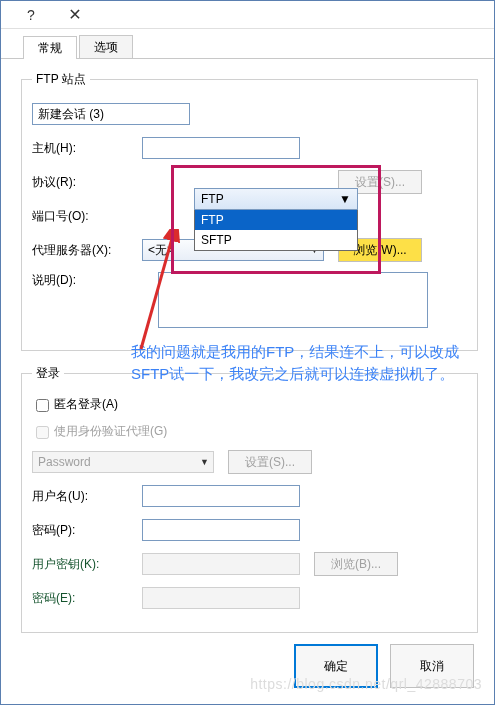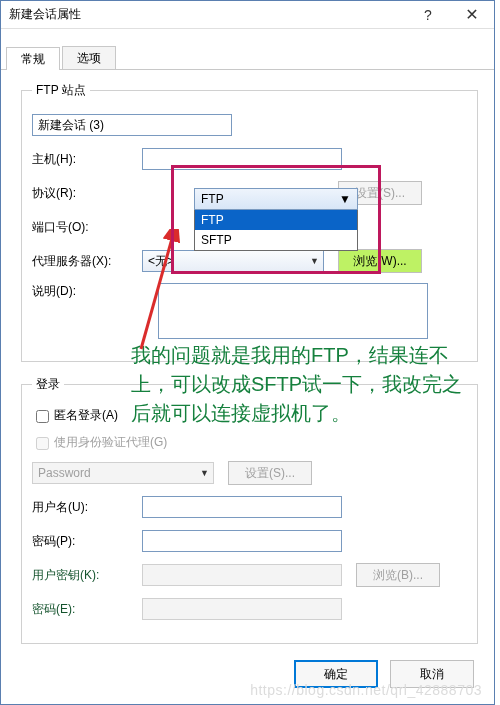--- a/index.html
+++ b/index.html
@@ -29,22 +29,22 @@
     border-bottom: 1px solid #e0e0e0;
   }
   .titlebar .title { flex: 1; font-size: 12px; }
   .titlebar .ctrl {
     width: 44px; height: 28px; display: flex; align-items: center; justify-content: center;
     color: #333; font-size: 14px;
   }
   .titlebar .ctrl.close { font-size: 16px; }
   .tabs {
     display: flex;
-    padding-left: 5px;
-    margin-top: 17px;
+    padding-left: 22px;
+    margin-top: 6px;
     border-bottom: 1px solid #c8c8c8;
     height: 24px;
   }
   .tab {
     padding: 3px 14px;
     border: 1px solid #c8c8c8;
     border-bottom: none;
     background: #fff;
     position: relative;
     margin-right: 2px;
@@ -78,50 +78,50 @@
     font-size: 12px;
     padding: 2px 5px;
     font-family: inherit;
   }
   input[type="text"].disabled, .combo.disabled {
     background: #f4f4f4;
     border-color: #d0d0d0;
     color: #a0a0a0;
     text-align: right;
   }
-  .txt-main { width: 200px; }
+  .txt-main { width: 158px; }
   .combo {
     width: 182px;
     display: flex; align-items: center; justify-content: space-between;
     background: linear-gradient(#fafcfe,#e8eef7);
     padding-right: 4px;
   }
   .combo .arrow { font-size: 9px; color: #333; }
   .side-btn {
     width: 84px; height: 24px;
     border: 1px solid #bfbfbf;
-    background: #bef264;
+    background: #fde047;
     margin-left: 14px;
     font-size: 12px;
     display: flex; align-items: center; justify-content: center;
   }
   .side-btn.disabled { color: #a0a0a0; background: #f4f4f4; }
   textarea.desc {
     width: 270px; height: 56px; resize: none;
   }
   .chk-row { display: flex; align-items: flex-start; margin-bottom: 8px; font-size: 12px; }
   .chk-row input { margin-right: 5px; }
   .chk-row.disabled { color: #a0a0a0; }
   .buttons {
     position: absolute;
     bottom: 16px; right: 20px;
     display: flex; gap: 12px;
   }
   .dlg-btn {
-    width: 84px; height: 28px;
+    width: 84px; height: 44px;
     border: 1px solid #bfbfbf;
     background: #f7f7f7;
     display: flex; align-items: center; justify-content: center;
     font-size: 12px;
   }
   .dlg-btn.primary { border: 2px solid #0078d7; padding: 0 2px; }
 
   
   .dropdown-area {
     position: absolute;
@@ -141,48 +141,47 @@
     padding: 0 6px; font-size: 12px;
   }
   .dd-list { border: 1px solid #6a6a6a; border-top: none; background: #fff; }
   .dd-item { height: 20px; display: flex; align-items: center; padding: 0 6px; font-size: 12px; }
   .dd-item.sel { background: #0a64c8; color: #fff; }
 
   .annotation {
     position: absolute;
     left: 130px; top: 340px;
     width: 350px;
-    color: #15803d;
-    font-size: 20px;
+    color: #3b82f6;
+    font-size: 15px;
     line-height: 1.45;
     z-index: 40;
     font-family: "SimSun","Microsoft YaHei",sans-serif;
   }
   .arrow-svg {
     position: absolute;
     left: 110px; top: 228px;
     z-index: 45;
     pointer-events: none;
   }
   .watermark {
     position: absolute;
-    bottom: 6px; right: 12px;
+    bottom: 12px; right: 12px;
     color: #dcdcdc;
     font-size: 14px;
     letter-spacing: 0.5px;
     z-index: 2;
   }
 </style>
 </head>
 <body>
 
 <div class="window">
 
   <div class="titlebar">
-    <span class="title">新建会话属性</span>
     <span class="ctrl">?</span>
     <span class="ctrl close">✕</span>
   </div>
 
   <div class="tabs">
     <div class="tab active">常规</div>
     <div class="tab inactive">选项</div>
   </div>
 
   <div class="content">

